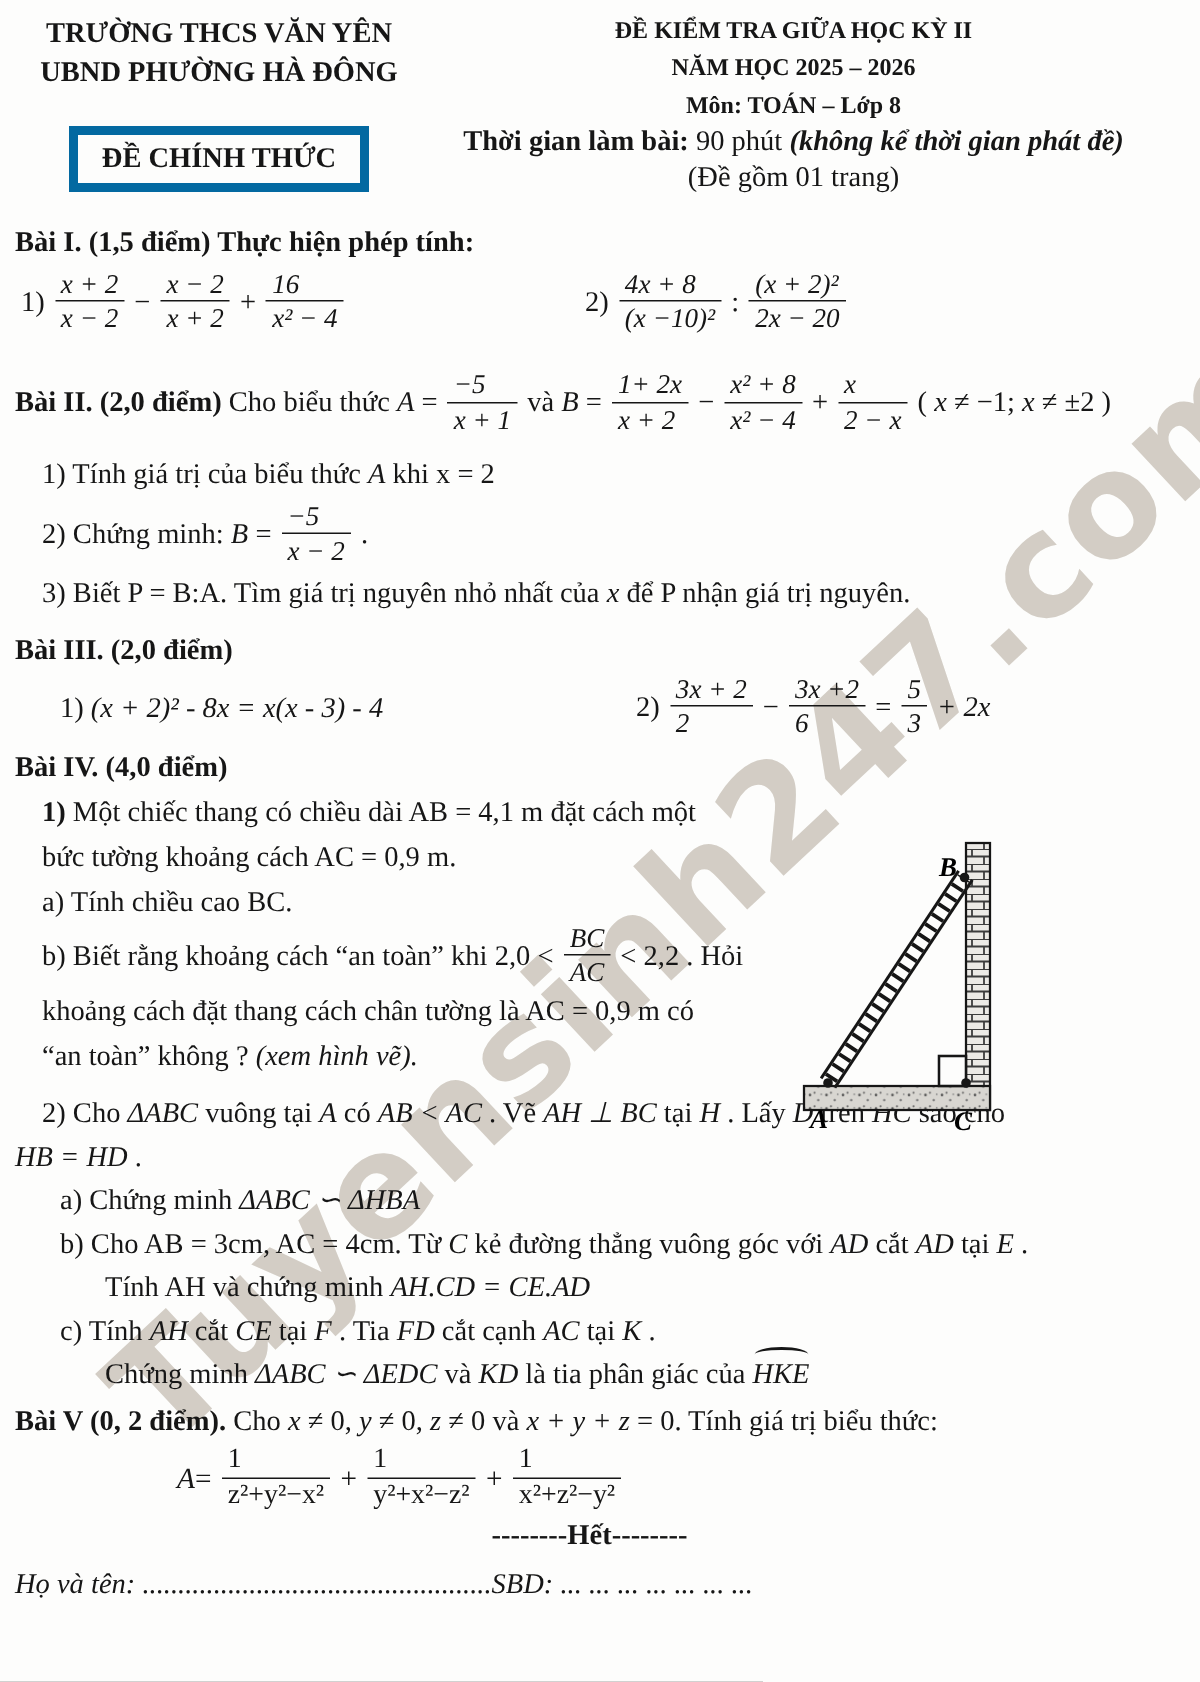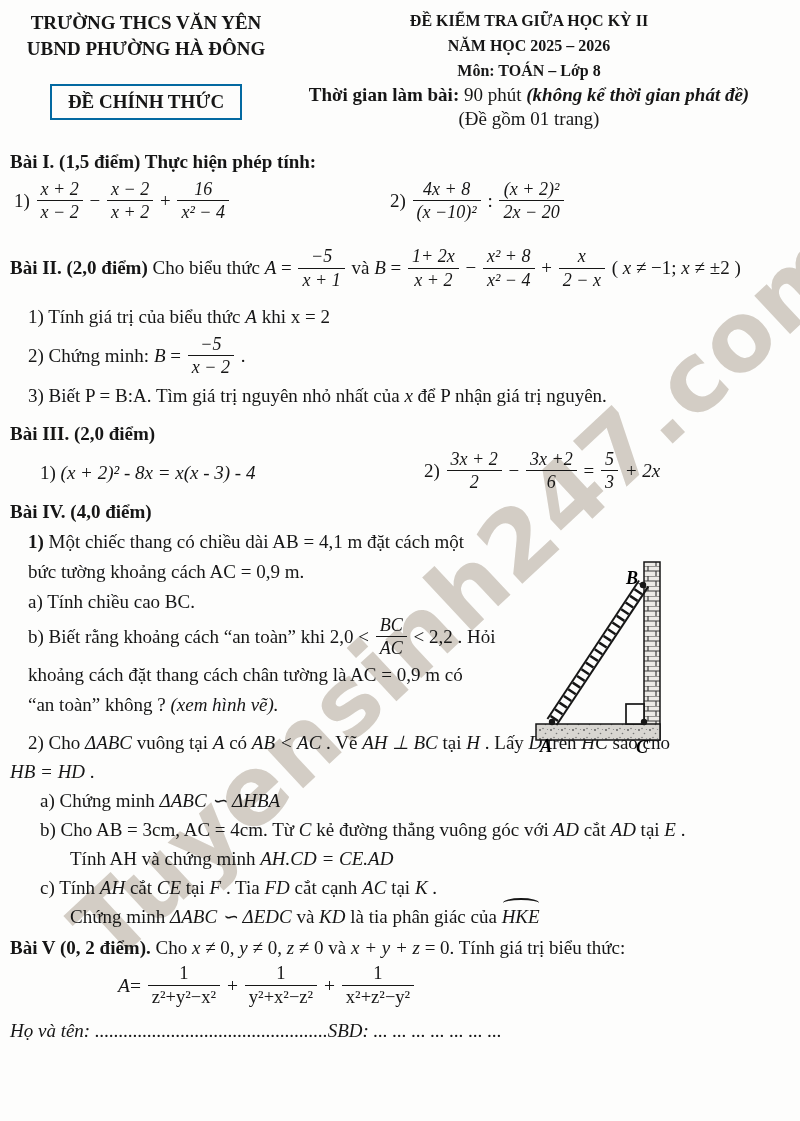--- a/index.html
+++ b/index.html
@@ -29,37 +29,37 @@
   .content{position:relative;z-index:1;padding:6px 24px 0 10px;}
   .bold{font-weight:bold;}
   .it{font-style:italic;}
   .nowrap{white-space:nowrap;}
 
   
   .header{display:flex;}
   .header-left{width:272px;text-align:center;padding-top:4px;}
   .org{font-size:19px;font-weight:bold;line-height:26px;}
   .official-box{
-    display:inline-block;border:2px solid #0369a1;
+    display:inline-block;border:6px solid #0369a1;
     padding:5px 16px;margin-top:22px;
     font-weight:bold;font-size:19px;
   }
   .header-right{flex:1;text-align:center;padding-top:2px;}
   .t1{font-weight:bold;font-size:16px;line-height:25px;}
   .t2{font-size:19px;line-height:24px;}
 
   
   .ln{font-size:19px;line-height:30px;}
   .ln29{font-size:19px;line-height:29px;}
   .heading{font-size:19px;font-weight:bold;line-height:30px;}
 
   
   .frac{
     display:inline-block;vertical-align:middle;
-    text-align:center;line-height:1.12;
+    line-height:1.12;
     font-size:.95em;padding:0 2px;position:relative;top:-2px;
   }
   .frac .num{display:block;border-bottom:1.5px solid #161616;padding:0 4px 1px;}
   .frac .den{display:block;padding:1px 4px 0;}
 
   
   .hat{position:relative;display:inline-block;font-style:italic;}
   .hat::before{
     content:"";position:absolute;left:1px;right:1px;top:-4px;height:8px;
     border-top:2px solid #161616;border-radius:100% 100% 0 0;
@@ -158,20 +158,21 @@
         <div class="ln29 p2-abc nowrap"><span>b) Cho AB = 3cm, AC = 4cm. Từ </span><span class="it">C</span><span> kẻ đường thẳng vuông góc với </span><span class="it">AD</span><span> cắt </span><span class="it">AD</span><span> tại </span><span class="it">E</span><span> .</span></div>
         <div class="ln29 p2-cont"><span>Tính AH và chứng minh </span><span class="it">AH.CD = CE.AD</span></div>
         <div class="ln29 p2-abc"><span>c) Tính </span><span class="it">AH</span><span> cắt </span><span class="it">CE</span><span> tại </span><span class="it">F</span><span> . Tia </span><span class="it">FD</span><span> cắt cạnh </span><span class="it">AC</span><span> tại </span><span class="it">K</span><span> .</span></div>
         <div class="ln29 p2-cont"><span>Chứng minh </span><span class="it">ΔABC ∽ ΔEDC</span><span> và </span><span class="it">KD</span><span> là tia phân giác của </span><span class="it hat">HKE</span></div>
       </div>
     </div>
 
     <div class="sec-b5">
       <div class="ln nowrap"><span class="bold">Bài V (0, 2 điểm).</span><span><span> Cho </span><span class="it">x</span><span> ≠ 0, </span><span class="it">y</span><span> ≠ 0, </span><span class="it">z</span><span> ≠ 0 và </span><span class="it">x + y + z</span><span> = 0. Tính giá trị biểu thức:</span></span></div>
       <div class="ln b5-formula nowrap"><span class="it">A</span><span>= </span><span class="frac"><span class="num">1</span><span class="den">z²+y²−x²</span></span><span> + </span><span class="frac"><span class="num">1</span><span class="den">y²+x²−z²</span></span><span> + </span><span class="frac"><span class="num">1</span><span class="den">x²+z²−y²</span></span></div>
+      <div class="het">--------Hết--------</div>
       <div class="footer">
         <span>Họ và tên:</span><span> .................................................</span><span>SBD:</span><span> ... ... ... ... ... ... ...</span>
       </div>
     </div>
 
   </div>
 
   <svg class="fig" viewBox="0 0 185 200">
     <defs>
       <pattern id="brick" width="16" height="10" patternUnits="userSpaceOnUse">

